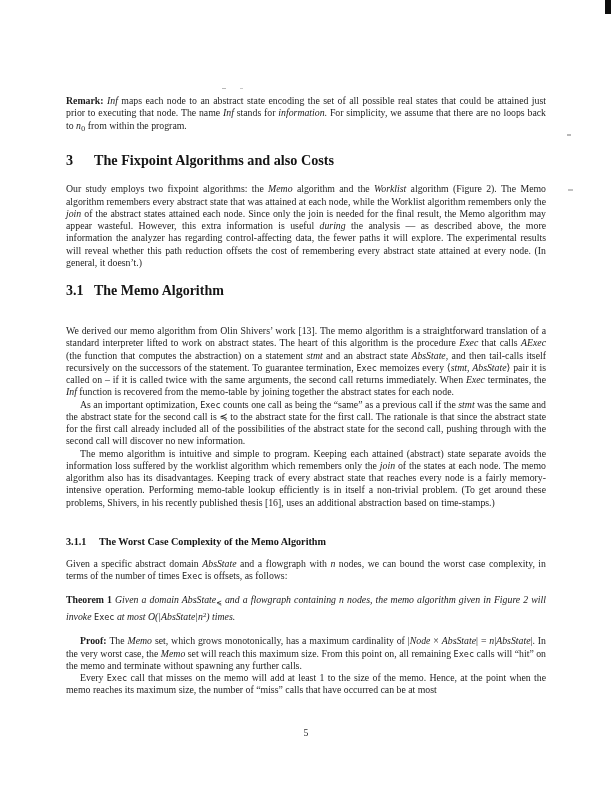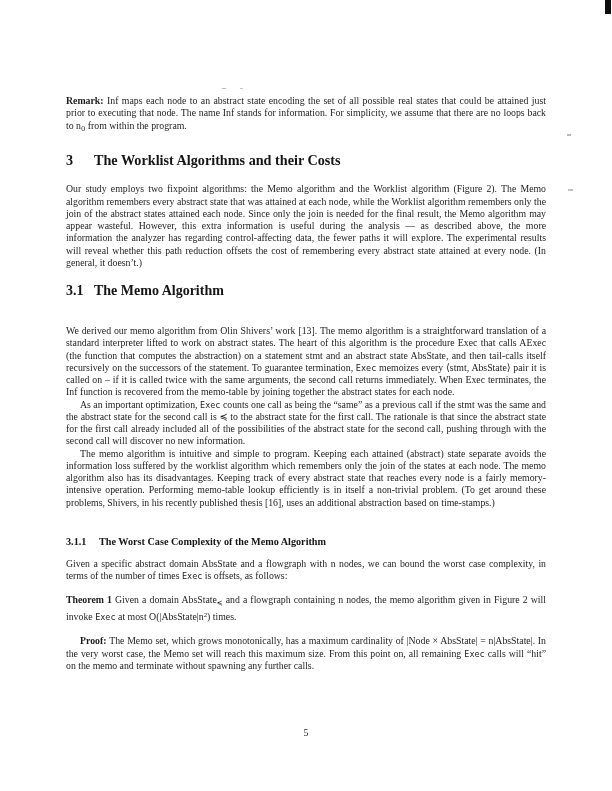--- a/index.html
+++ b/index.html
@@ -38,21 +38,21 @@
   h3.subsec { margin: 15px 0 0 0; font-size: 14px; line-height: 13px; }
   h4.subsubsec { margin: 27px 0 0 0; font-size: 10.2px; line-height: 12px; }
   .h-num { display: inline-block; }
   h2.sec .h-num { min-width: 28px; }
   h3.subsec .h-num { min-width: 28px; }
   h4.subsubsec .h-num { min-width: 33px; }
 
   
   .run-n { }
   .run-b { font-weight: 700; }
-  .run-i { }
+  .run-i { font-style: italic; }
   .run-tt { font-family: "DejaVu Sans Mono", "Liberation Mono", monospace; font-size: 8.5px; }
   .run-sub { font-size: 6.8px; vertical-align: -1.5px; font-family: "DejaVu Serif", "DejaVu Sans", serif; }
   .run-sup { font-size: 6.8px; vertical-align: 3px; }
 
   .page-number {
     position: absolute;
     top: 727px; left: 0;
     width: 612px;
     text-align: center;
     font-size: 9.8px;
@@ -80,21 +80,21 @@
 <div class="speck speck-2"></div>
 <div class="speck speck-3"></div>
 <div class="speck speck-4"></div>
 
 <div class="content">
 
   <p class="para"><span class="run-b">Remark: </span><span class="run-i">Inf</span><span class="run-n"> maps each node to an abstract state encoding the set of all possible real states that could be attained just prior to executing that node. The name </span><span class="run-i">Inf</span><span class="run-n"> stands for </span><span class="run-i">information</span><span class="run-n">. For simplicity, we assume that there are no loops back to </span><span class="run-i">n</span><span class="run-sub">0</span><span class="run-n"> from within the program.</span></p>
 
 
   <h2 class="sec">
-    <span class="h-num">3</span><span>The Worklist Algorithms and their Costs</span>
+    <span class="h-num">3</span><span>The Fixpoint Algorithms and also Costs</span>
   </h2>
 
   <p class="para mt-sec-para"><span class="run-n">Our study employs two fixpoint algorithms: the </span><span class="run-i">Memo</span><span class="run-n"> algorithm and the </span><span class="run-i">Worklist</span><span class="run-n"> algorithm (Figure 2). The Memo algorithm remembers every abstract state that was attained at each node, while the Worklist algorithm remembers only the </span><span class="run-i">join</span><span class="run-n"> of the abstract states attained each node. Since only the join is needed for the final result, the Memo algorithm may appear wasteful. However, this extra information is useful </span><span class="run-i">during</span><span class="run-n"> the analysis — as described above, the more information the analyzer has regarding control-affecting data, the fewer paths it will explore. The experimental results will reveal whether this path reduction offsets the cost of remembering every abstract state attained at every node. (In general, it doesn’t.)</span></p>
 
   <h3 class="subsec">
     <span class="h-num">3.1</span><span>The Memo Algorithm</span>
   </h3>
 
   <p class="para mt-sub-para"><span class="run-n">We derived our memo algorithm from Olin Shivers’ work [13]. The memo algorithm is a straightforward translation of a standard interpreter lifted to work on abstract states. The heart of this algorithm is the procedure </span><span class="run-i">Exec</span><span class="run-n"> that calls </span><span class="run-i">AExec</span><span class="run-n"> (the function that computes the abstraction) on a statement </span><span class="run-i">stmt</span><span class="run-n"> and an abstract state </span><span class="run-i">AbsState</span><span class="run-n">, and then tail-calls itself recursively on the successors of the statement. To guarantee termination, </span><span class="run-tt">Exec</span><span class="run-n"> memoizes every ⟨</span><span class="run-i">stmt</span><span class="run-n">, </span><span class="run-i">AbsState</span><span class="run-n">⟩ pair it is called on – if it is called twice with the same arguments, the second call returns immediately. When </span><span class="run-i">Exec</span><span class="run-n"> terminates, the </span><span class="run-i">Inf</span><span class="run-n"> function is recovered from the memo-table by joining together the abstract states for each node.</span></p>
 
@@ -105,16 +105,17 @@
   <h4 class="subsubsec">
     <span class="h-num">3.1.1</span><span>The Worst Case Complexity of the Memo Algorithm</span>
   </h4>
 
   <p class="para mt-subsub-para"><span class="run-n">Given a specific abstract domain </span><span class="run-i">AbsState</span><span class="run-n"> and a flowgraph with </span><span class="run-i">n</span><span class="run-n"> nodes, we can bound the worst case complexity, in terms of the number of times </span><span class="run-tt">Exec</span><span class="run-n"> is offsets, as follows:</span></p>
 
   <p class="para mt-thm"><span class="run-b">Theorem 1 </span><span class="run-i">Given a domain AbsState</span><span class="run-sub">≼</span><span class="run-i"> and a flowgraph containing n nodes, the memo algorithm given in Figure 2 will invoke </span><span class="run-tt">Exec</span><span class="run-i"> at most O(|AbsState|n</span><span class="run-sup">2</span><span class="run-i">) times.</span></p>
 
   <p class="para indent mt-proof"><span class="run-b">Proof: </span><span class="run-n">The </span><span class="run-i">Memo</span><span class="run-n"> set, which grows monotonically, has a maximum cardinality of |</span><span class="run-i">Node</span><span class="run-n"> × </span><span class="run-i">AbsState</span><span class="run-n">| = </span><span class="run-i">n</span><span class="run-n">|</span><span class="run-i">AbsState</span><span class="run-n">|. In the very worst case, the </span><span class="run-i">Memo</span><span class="run-n"> set will reach this maximum size. From this point on, all remaining </span><span class="run-tt">Exec</span><span class="run-n"> calls will “hit” on the memo and terminate without spawning any further calls.</span></p>
 
+  <p class="para indent"><span class="run-n">Every </span><span class="run-tt">Exec</span><span class="run-n"> call that misses on the memo will add at least 1 to the size of the memo. Hence, at the point when the memo reaches its maximum size, the number of “miss” calls that have occurred can be at most</span></p>
 
 </div>
 
 <div class="page-number">5</div>
 
 </body></html>

